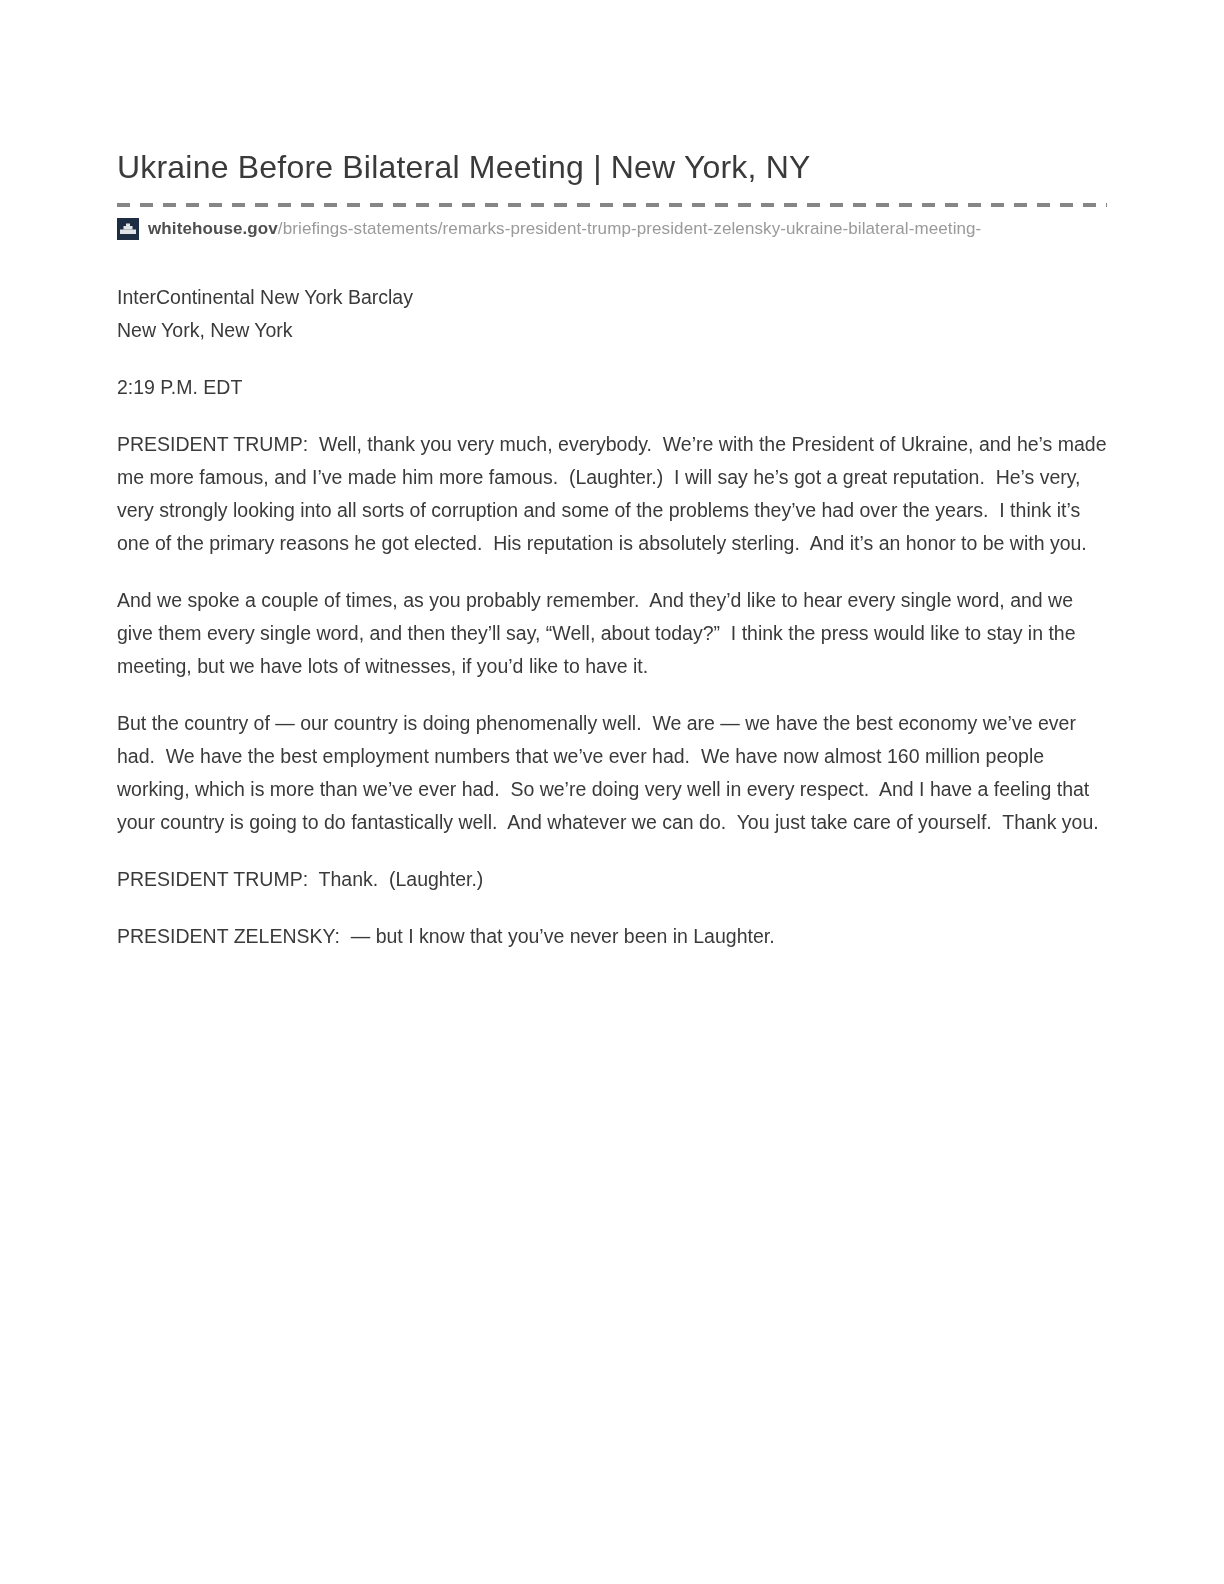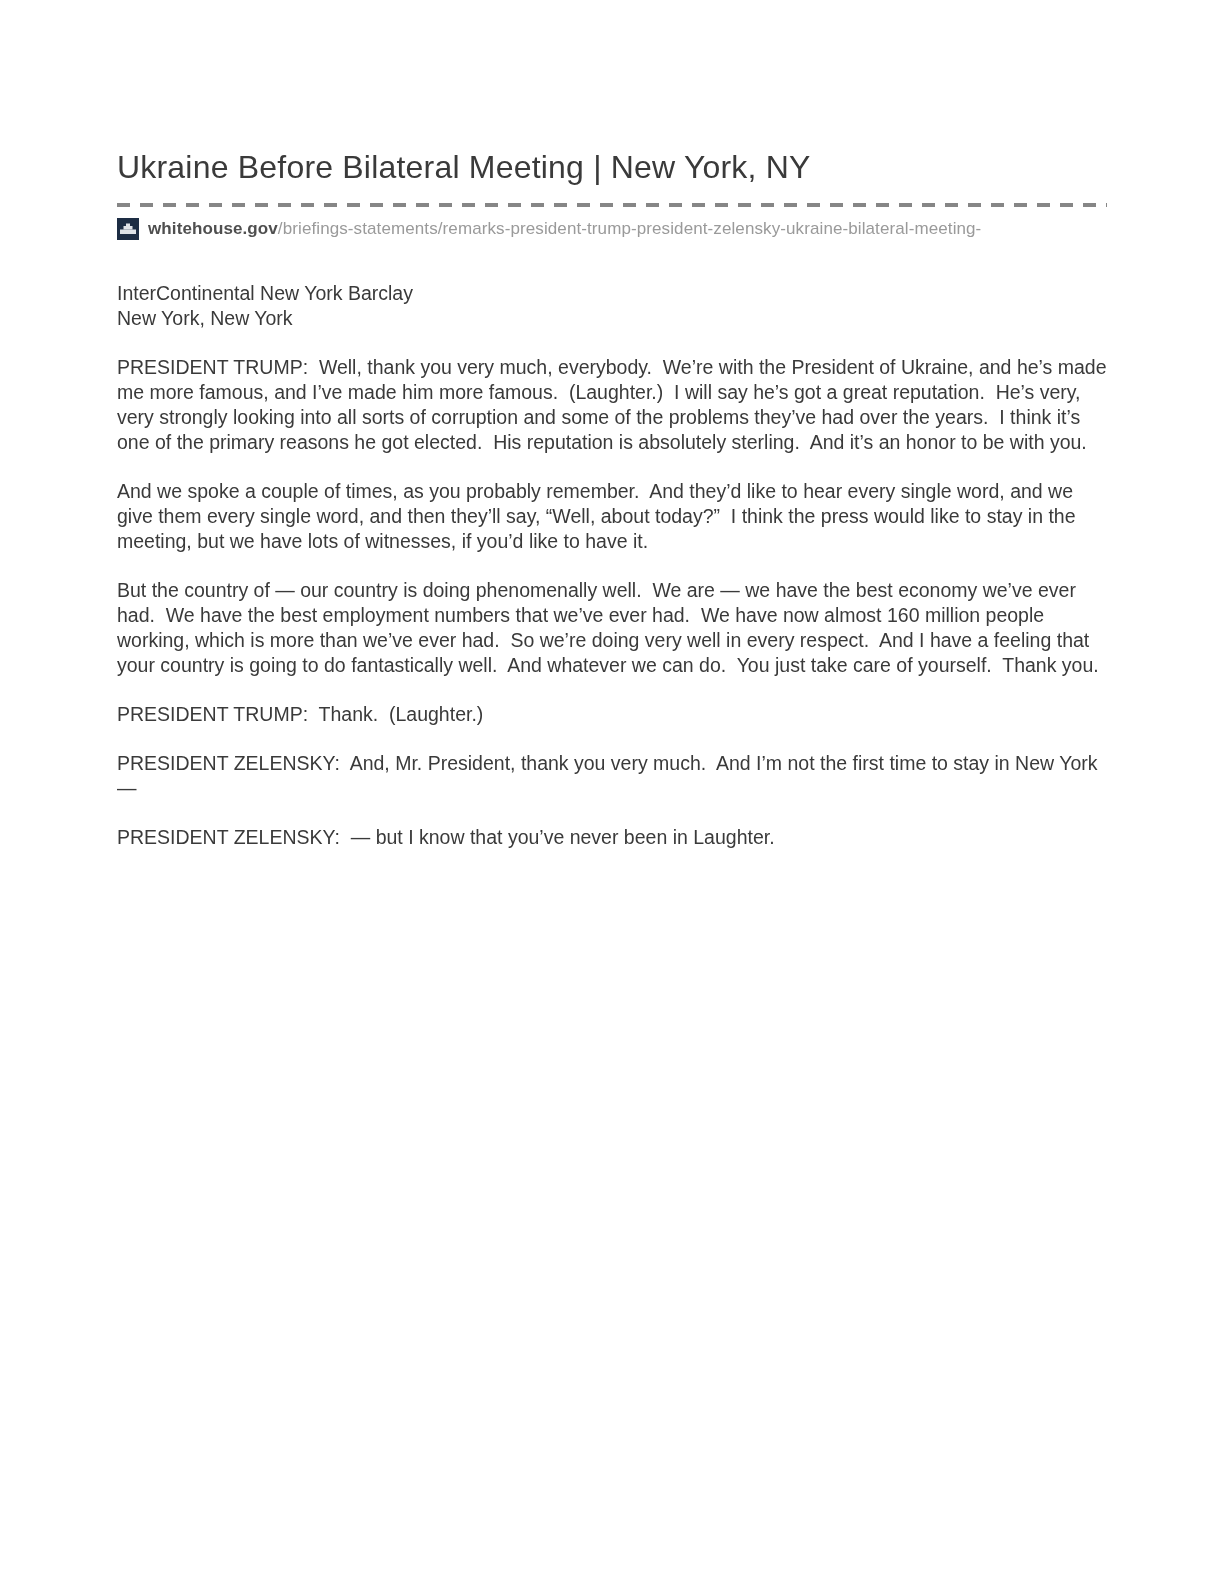--- a/index.html
+++ b/index.html
@@ -57,21 +57,21 @@
     letter-spacing: 0.1px;
   }
   .url-text .domain {
     font-weight: 700;
     color: #4f4f4f;
   }
   .transcript {
     margin-top: 41px;
     width: 990px;
     font-size: 19.5px;
-    line-height: 25px;
+    line-height: 33px;
     color: #3a3a3a;
   }
   .para {
     margin: 0 0 24px 0;
     white-space: pre-wrap;
   }
 </style>
 </head>
 <body>
 
@@ -89,21 +89,21 @@
         <rect x="6.5" y="8" width="9" height="3.5" fill="#dfe3e8"></rect>
         <rect x="3" y="11.5" width="16" height="4.5" fill="#dfe3e8"></rect>
       </svg>
     </span>
     <span class="url-text"><span class="domain">whitehouse.gov</span><span>/briefings-statements/remarks-president-trump-president-zelensky-ukraine-bilateral-meeting-</span></span>
   </div>
 
   <div class="transcript">
       <p class="para">InterContinental New York Barclay
 New York, New York</p>
+      <p class="para">2:19 P.M. EDT</p>
       <p class="para">PRESIDENT TRUMP:  Well, thank you very much, everybody.  We’re with the President of Ukraine, and he’s made me more famous, and I’ve made him more famous.  (Laughter.)  I will say he’s got a great reputation.  He’s very, very strongly looking into all sorts of corruption and some of the problems they’ve had over the years.  I think it’s one of the primary reasons he got elected.  His reputation is absolutely sterling.  And it’s an honor to be with you.</p>
       <p class="para">And we spoke a couple of times, as you probably remember.  And they’d like to hear every single word, and we give them every single word, and then they’ll say, “Well, about today?”  I think the press would like to stay in the meeting, but we have lots of witnesses, if you’d like to have it.</p>
       <p class="para">But the country of — our country is doing phenomenally well.  We are — we have the best economy we’ve ever had.  We have the best employment numbers that we’ve ever had.  We have now almost 160 million people working, which is more than we’ve ever had.  So we’re doing very well in every respect.  And I have a feeling that your country is going to do fantastically well.  And whatever we can do.  You just take care of yourself.  Thank you.</p>
       <p class="para">PRESIDENT TRUMP:  Thank.  (Laughter.)</p>
-      <p class="para">PRESIDENT ZELENSKY:  And, Mr. President, thank you very much.  And I’m not the first time to stay in New York —</p>
       <p class="para">PRESIDENT ZELENSKY:  — but I know that you’ve never been in Laughter.</p>
     </div>
 
 </div>
 
 </body></html>

